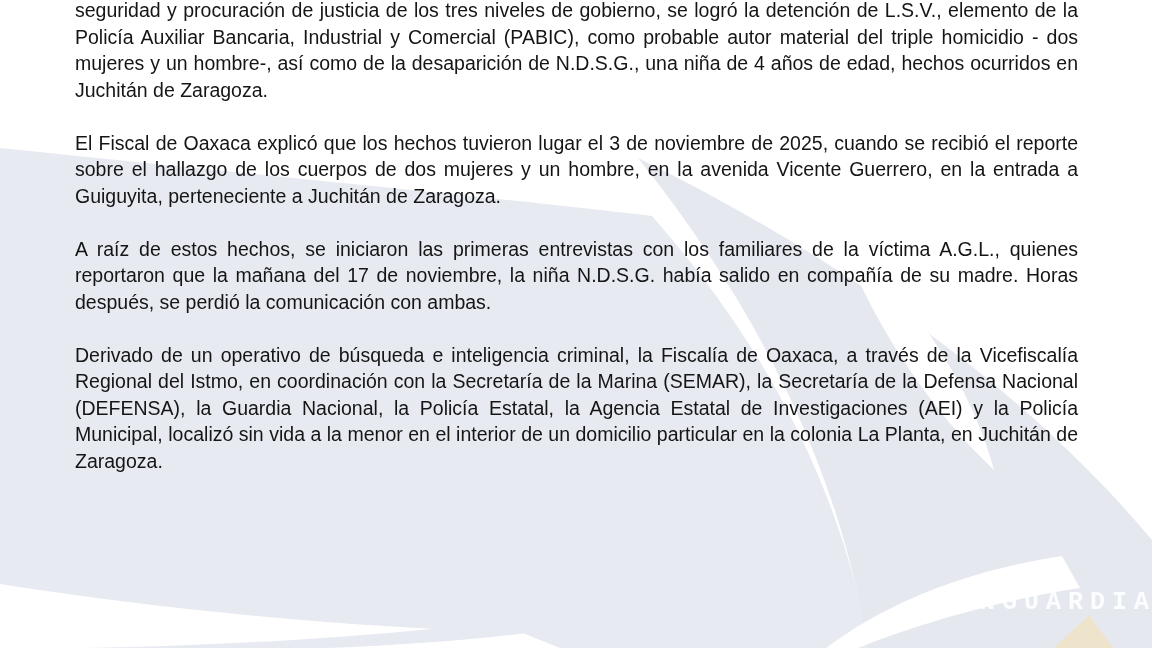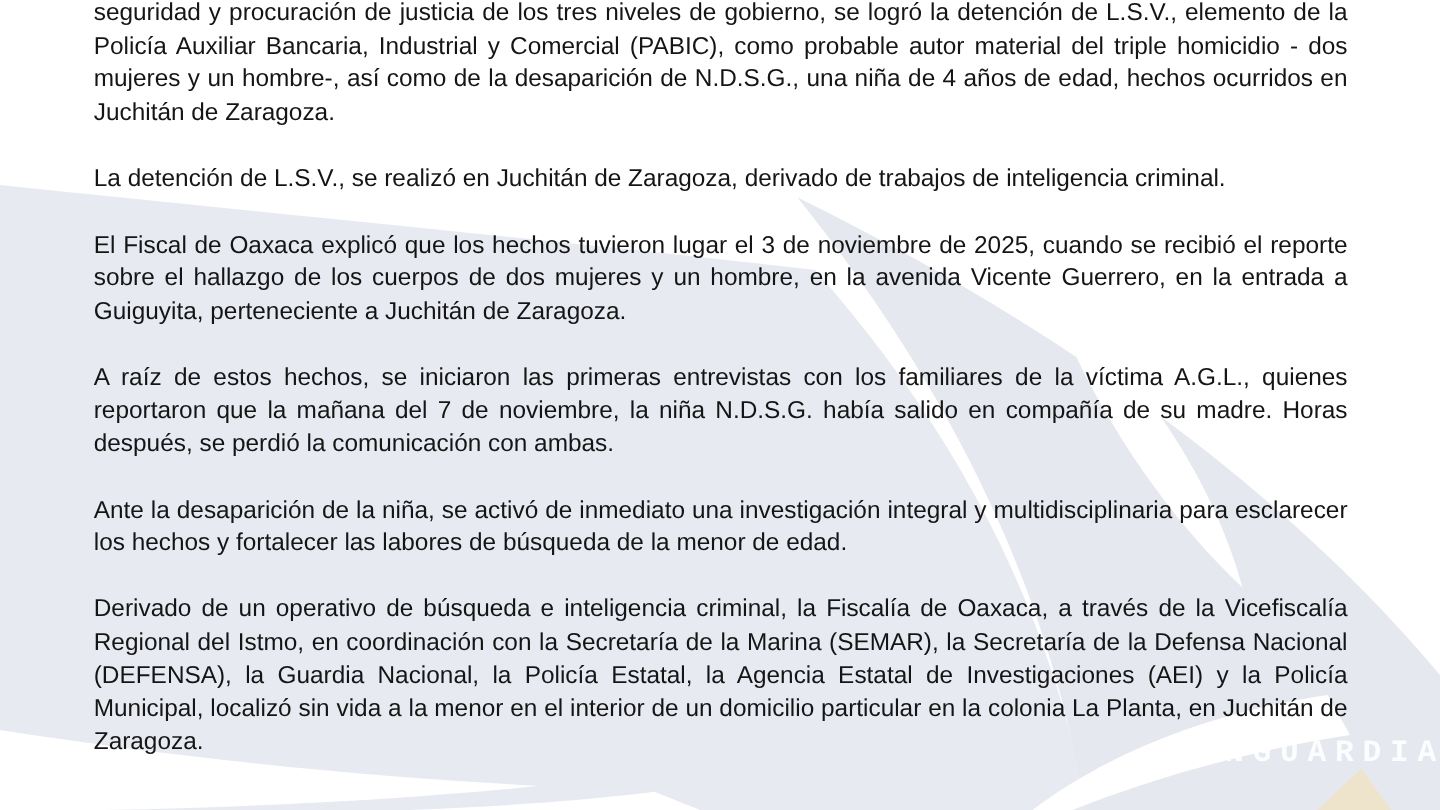--- a/index.html
+++ b/index.html
@@ -72,20 +72,18 @@
 
     <path fill="#ffffff" d="M826,648 C890,600 970,570 1062,556 L1080,588 C1000,600 918,624 858,648 Z"></path>
 
     <path d="M1054,648 L1089,615 L1113,648 Z" fill="#eee4cc"></path>
   </svg>
 
   <div class="brand">VANGUARDIA</div>
 
   <main class="content">
     <p>seguridad y procuración de justicia de los tres niveles de gobierno, se logró la detención de L.S.V., elemento de la Policía Auxiliar Bancaria, Industrial y Comercial (PABIC), como probable autor material del triple homicidio - dos mujeres y un hombre-, así como de la desaparición de N.D.S.G., una niña de 4 años de edad, hechos ocurridos en Juchitán de Zaragoza.</p>
-    <p>La detención de L.S.V., se realizó en Juchitán de Zaragoza, derivado de trabajos de inteligencia criminal.</p>
     <p>El Fiscal de Oaxaca explicó que los hechos tuvieron lugar el 3 de noviembre de 2025, cuando se recibió el reporte sobre el hallazgo de los cuerpos de dos mujeres y un hombre, en la avenida Vicente Guerrero, en la entrada a Guiguyita, perteneciente a Juchitán de Zaragoza.</p>
-    <p>A raíz de estos hechos, se iniciaron las primeras entrevistas con los familiares de la víctima A.G.L., quienes reportaron que la mañana del 7 de noviembre, la niña N.D.S.G. había salido en compañía de su madre. Horas después, se perdió la comunicación con ambas.</p>
-    <p>Ante la desaparición de la niña, se activó de inmediato una investigación integral y multidisciplinaria para esclarecer los hechos y fortalecer las labores de búsqueda de la menor de edad.</p>
+    <p>A raíz de estos hechos, se iniciaron las primeras entrevistas con los familiares de la víctima A.G.L., quienes reportaron que la mañana del 17 de noviembre, la niña N.D.S.G. había salido en compañía de su madre. Horas después, se perdió la comunicación con ambas.</p>
     <p>Derivado de un operativo de búsqueda e inteligencia criminal, la Fiscalía de Oaxaca, a través de la Vicefiscalía Regional del Istmo, en coordinación con la Secretaría de la Marina (SEMAR), la Secretaría de la Defensa Nacional (DEFENSA), la Guardia Nacional, la Policía Estatal, la Agencia Estatal de Investigaciones (AEI) y la Policía Municipal, localizó sin vida a la menor en el interior de un domicilio particular en la colonia La Planta, en Juchitán de Zaragoza.</p>
   </main>
 
 </div>
 
 </body></html>

